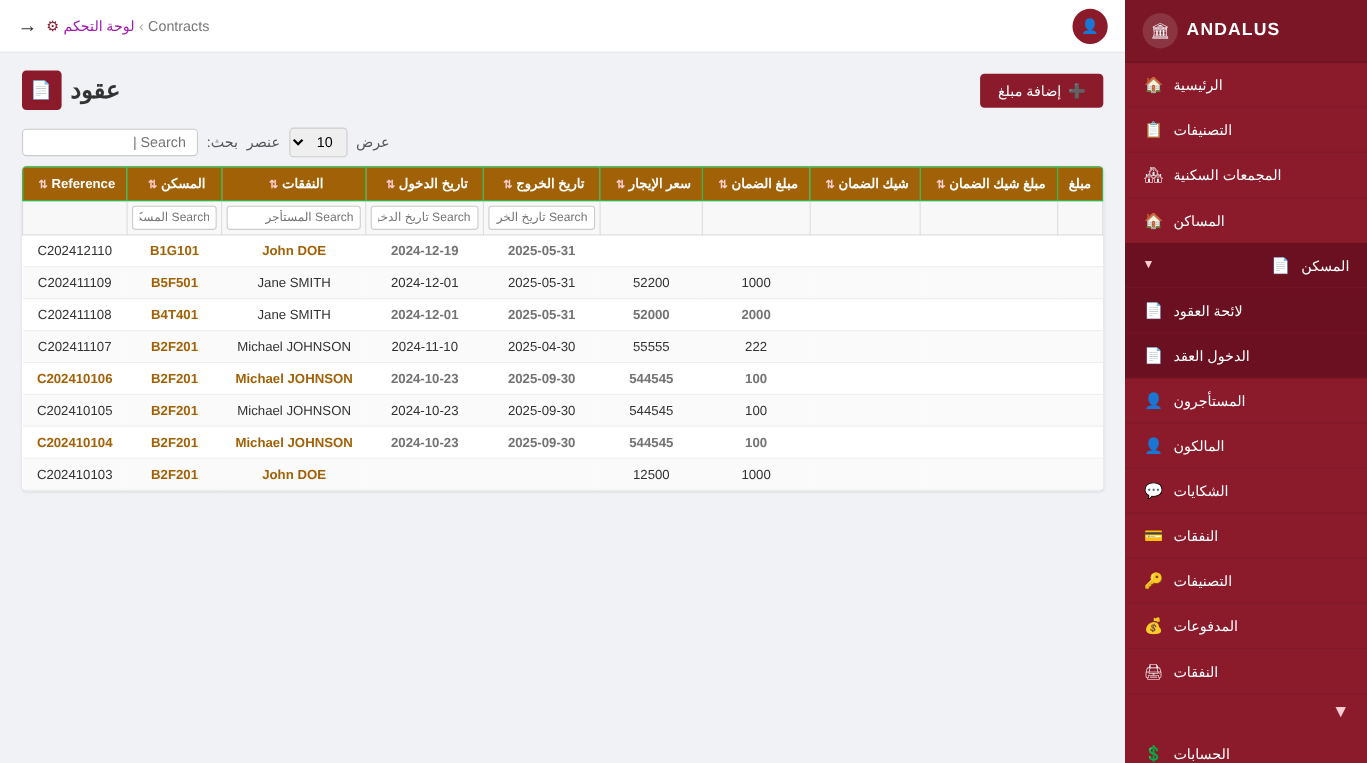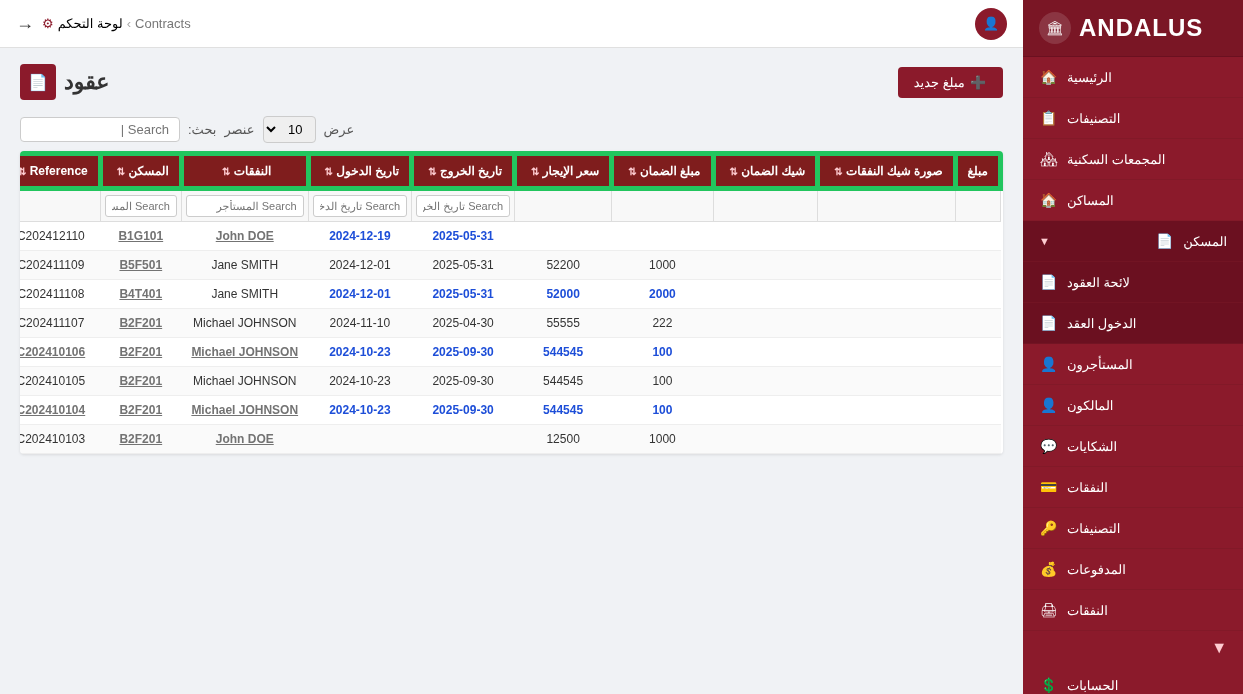--- a/index.html
+++ b/index.html
@@ -18,21 +18,21 @@
     .sidebar-logo {
       display: flex;
       align-items: center;
       justify-content: flex-end;
       padding: 12px 16px;
       background: #7a1625;
       border-bottom: 1px solid #6b1020;
       gap: 8px;
     }
     .sidebar-logo-text {
-      font-size: 24px;
+      font-size: 16px;
       font-weight: bold;
       letter-spacing: 1px;
     }
     .sidebar-logo-icon {
       width: 32px; height: 32px;
       background: #fff2;
       border-radius: 50%;
       display: flex; align-items: center; justify-content: center;
       font-size: 14px;
     }
@@ -85,21 +85,21 @@
     .topbar-left { display: flex; align-items: center; gap: 8px; }
     .topbar-right { display: flex; align-items: center; gap: 8px; font-size: 13px; color: #555; }
     .avatar {
       width: 32px; height: 32px; border-radius: 50%;
       background: #8b1a2b;
       display: flex; align-items: center; justify-content: center;
       color: white; font-size: 13px;
     }
     .breadcrumb { font-size: 13px; color: #777; display: flex; align-items: center; gap: 4px; }
     .breadcrumb-sep { color: #aaa; }
-    .breadcrumb-link { color: #000000; cursor: pointer; }
+    .breadcrumb-link { color: #a21caf; cursor: pointer; font-family: Liberation Serif, serif; }
     .topbar-arrow { font-size: 18px; color: #333; cursor: pointer; }
 
     
     .page-content {
       flex: 1;
       padding: 16px 20px;
       overflow-y: auto;
       background: #f0f2f5;
     }
 
@@ -163,27 +163,27 @@
       overflow-x: auto;
       box-shadow: 0 1px 3px rgba(0,0,0,0.1);
     }
     table {
       width: 100%;
       border-collapse: collapse;
       font-size: 12px;
       min-width: 900px;
     }
     thead tr th {
-      background: #7f1d1d;
+      background: #a16207;
       color: white;
       padding: 8px 10px;
       text-align: center;
       font-weight: 600;
       white-space: nowrap;
-      border: 5px solid #22c55e;
+      border: 1px solid #22c55e;
     }
     thead tr.search-row th {
       background: #f8f8f8;
       padding: 4px 4px;
       border: 1px solid #ddd;
     }
     .search-input {
       width: 100%;
       padding: 4px 6px;
       border: 1px solid #ccc;
@@ -194,22 +194,22 @@
     tbody tr {
       border-bottom: 1px solid #eee;
     }
     tbody tr:nth-child(even) { background: #fafafa; }
     tbody td {
       padding: 7px 10px;
       text-align: center;
       color: #333;
       white-space: nowrap;
     }
-    .red-text { color: #1d4ed8; font-weight: bold; }
-    .teal-text { color: #737373; font-weight: bold; text-decoration: underline; }
+    .red-text { color: #737373; font-weight: bold; }
+    .teal-text { color: #a16207; font-weight: bold; }
     .sort-icon { cursor: pointer; margin-left: 4px; color: #ffcdd2; font-size: 10px; }
   </style>
 </head>
 <body>
 
 <div class="sidebar">
   <div class="sidebar-logo">
     <span class="sidebar-logo-text">ANDALUS</span>
     <div class="sidebar-logo-icon">🏛</div>
   </div>
@@ -294,21 +294,21 @@
       </div>
       <span class="topbar-arrow">→</span>
     </div>
   </div>
 
   <div class="page-content">
 
     <div class="page-header">
       <button class="btn-add">
         <span>➕</span>
-        <span>مبلغ جديد</span>
+        <span>إضافة مبلغ</span>
       </button>
       <div class="page-title">
         <span>عقود</span>
         <div class="page-title-icon">📄</div>
       </div>
     </div>
 
     <div class="table-toolbar">
       <span>عرض</span>
       <select>
@@ -322,21 +322,21 @@
     </div>
 
     <div class="table-wrapper">
       <table>
         <thead>
           <tr>
             <th>
               <span>مبلغ</span>
             </th>
             <th>
-              <span>صورة شيك النفقات</span>
+              <span>مبلغ شيك الضمان</span>
               <span class="sort-icon">⇅</span>
             </th>
             <th>
               <span>شيك الضمان</span>
               <span class="sort-icon">⇅</span>
             </th>
             <th>
               <span>مبلغ الضمان</span>
               <span class="sort-icon">⇅</span>
             </th>

